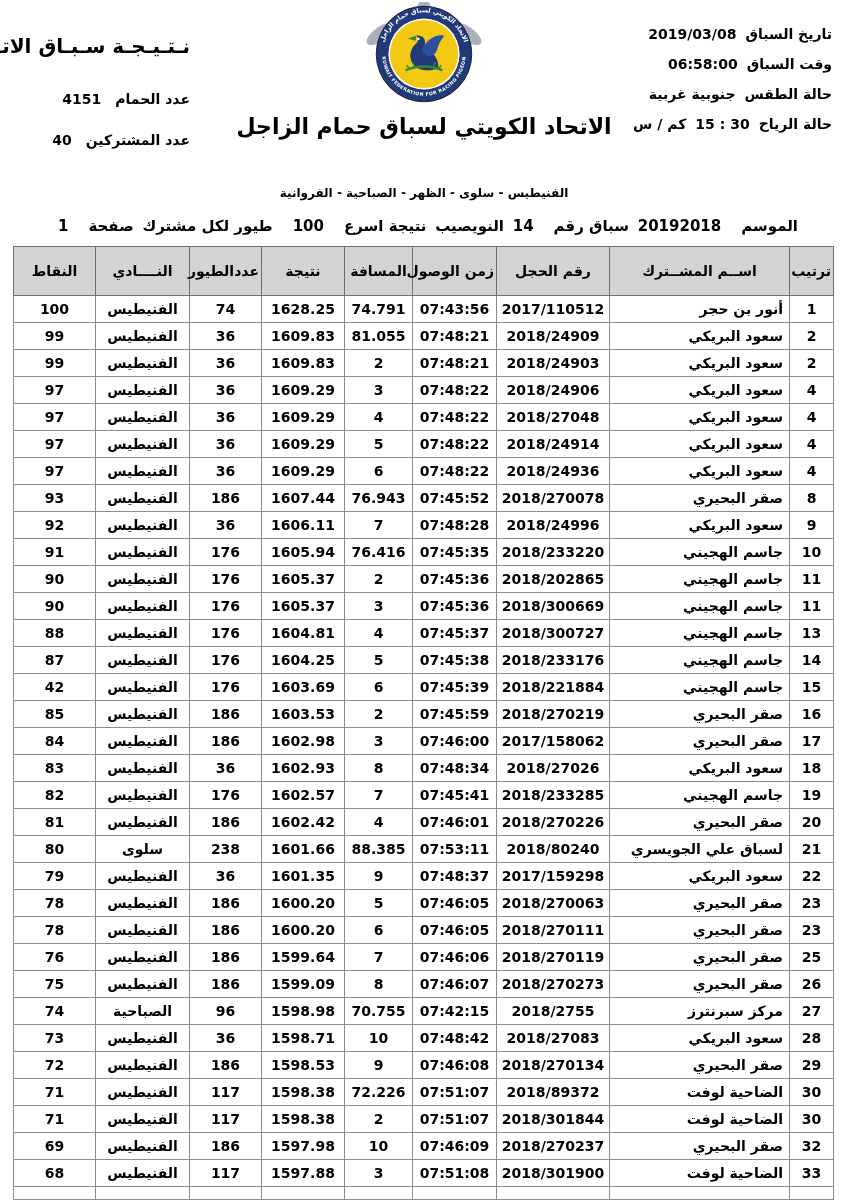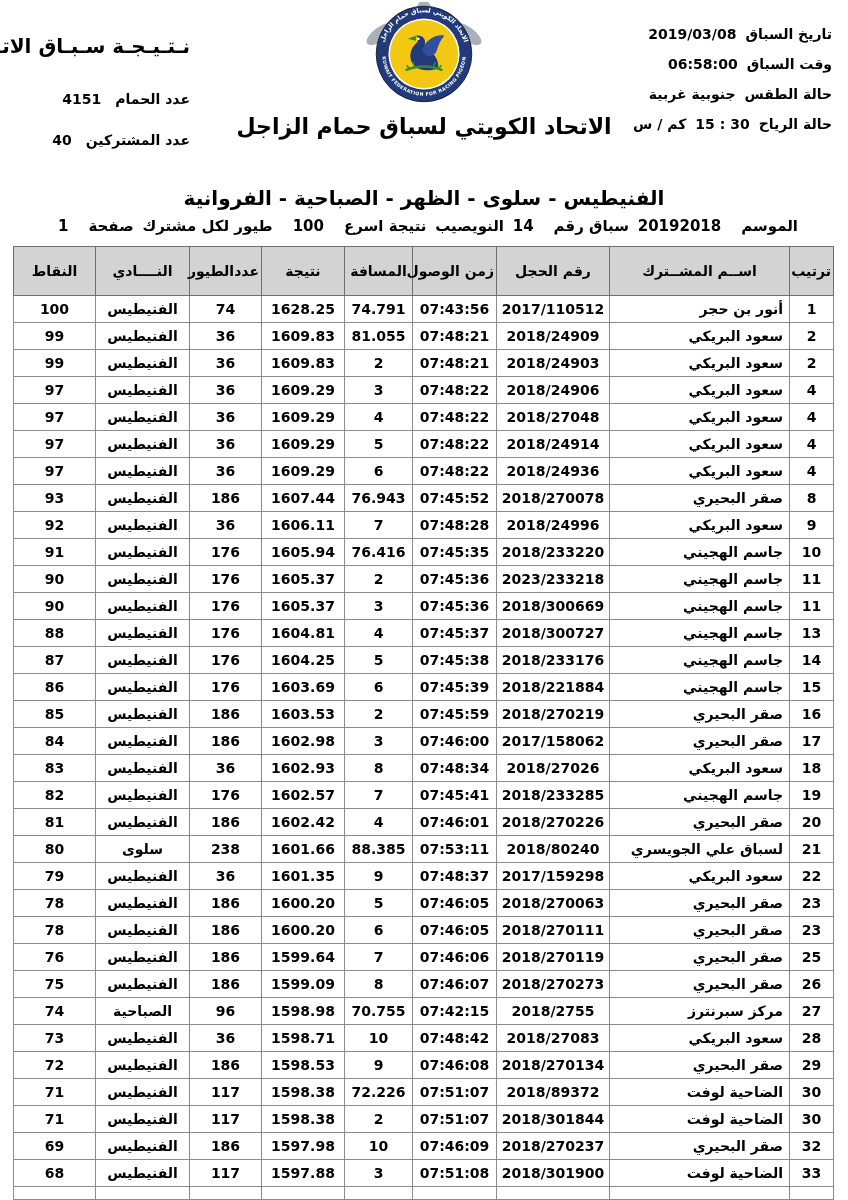--- a/index.html
+++ b/index.html
@@ -19,21 +19,21 @@
   .summary { position:absolute; top:34px; left:32px; width:158px; font-size:14px; }
   .summary-title { margin-bottom:33px; font-size:20px; white-space:nowrap; }
   .summary .row { display:flex; gap:14px; justify-content:flex-start; margin-bottom:25px; }
 
   
   .logo-wrap { position:absolute; top:2px; left:50%; transform:translateX(-50%); }
 
   
   .fed-title   { position:absolute; top:114px; left:0; right:0; text-align:center; font-size:22px; }
   .red-subtitle{ position:absolute; top:156px; left:0; right:0; text-align:center; font-size:17px; color:#ff0000; }
-  .clubs-line  { position:absolute; top:186px; left:0; right:0; text-align:center; font-size:20px; }
+  .clubs-line  { position:absolute; top:186px; left:0; right:0; text-align:center; font-size:12px; }
 
   
   .meta-line { position:absolute; top:217px; left:58px; right:50px; display:flex;
                justify-content:space-between; align-items:baseline; font-size:15px; }
   .meta-group { display:flex; gap:20px; align-items:baseline; }
 
   
   .results { position:absolute; top:246px; right:14px; width:820px;
              border-collapse:collapse; table-layout:fixed; }
   .results th {
@@ -272,21 +272,21 @@
           <td class="num">07:45:35</td>
           <td class="num">76.416</td>
           <td class="num">1605.94</td>
           <td class="num">176</td>
           <td class="cell-club">الفنيطيس</td>
           <td class="num">91</td>
         </tr>
         <tr>
           <td class="num">11</td>
           <td class="cell-name">جاسم الهجيني</td>
-          <td class="num">2023/233218</td>
+          <td class="num">2018/202865</td>
           <td class="num">07:45:36</td>
           <td class="num">2</td>
           <td class="num">1605.37</td>
           <td class="num">176</td>
           <td class="cell-club">الفنيطيس</td>
           <td class="num">90</td>
         </tr>
         <tr>
           <td class="num">11</td>
           <td class="cell-name">جاسم الهجيني</td>
@@ -322,21 +322,21 @@
         </tr>
         <tr>
           <td class="num">15</td>
           <td class="cell-name">جاسم الهجيني</td>
           <td class="num">2018/221884</td>
           <td class="num">07:45:39</td>
           <td class="num">6</td>
           <td class="num">1603.69</td>
           <td class="num">176</td>
           <td class="cell-club">الفنيطيس</td>
-          <td class="num">86</td>
+          <td class="num">42</td>
         </tr>
         <tr>
           <td class="num">16</td>
           <td class="cell-name">صقر البحيري</td>
           <td class="num">2018/270219</td>
           <td class="num">07:45:59</td>
           <td class="num">2</td>
           <td class="num">1603.53</td>
           <td class="num">186</td>
           <td class="cell-club">الفنيطيس</td>

